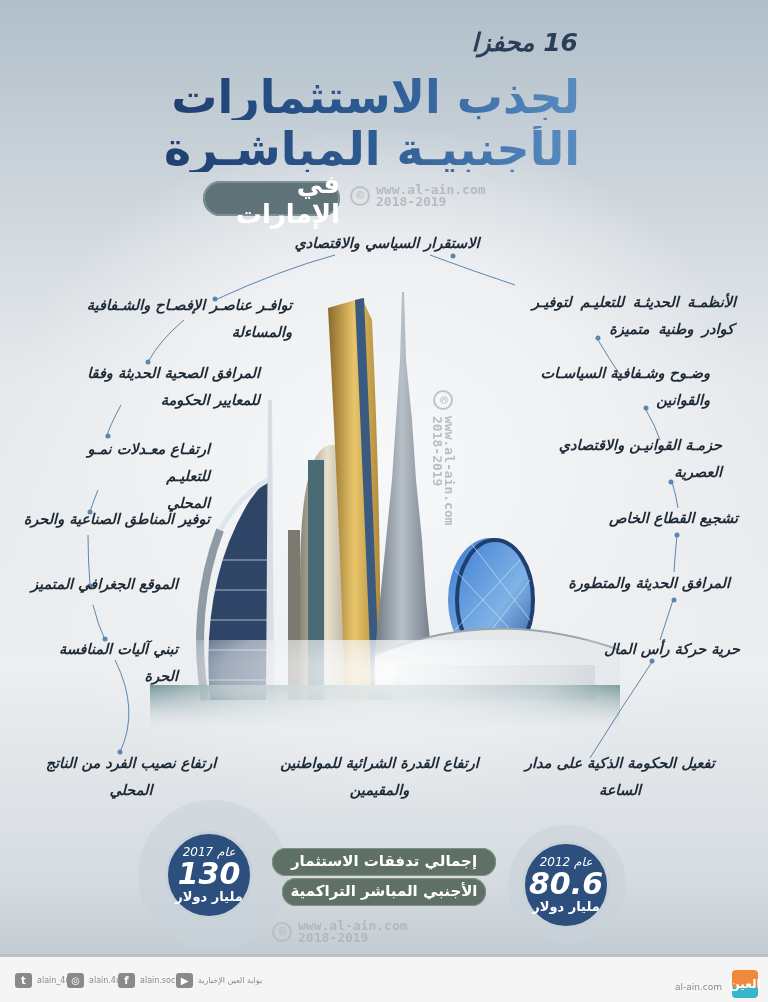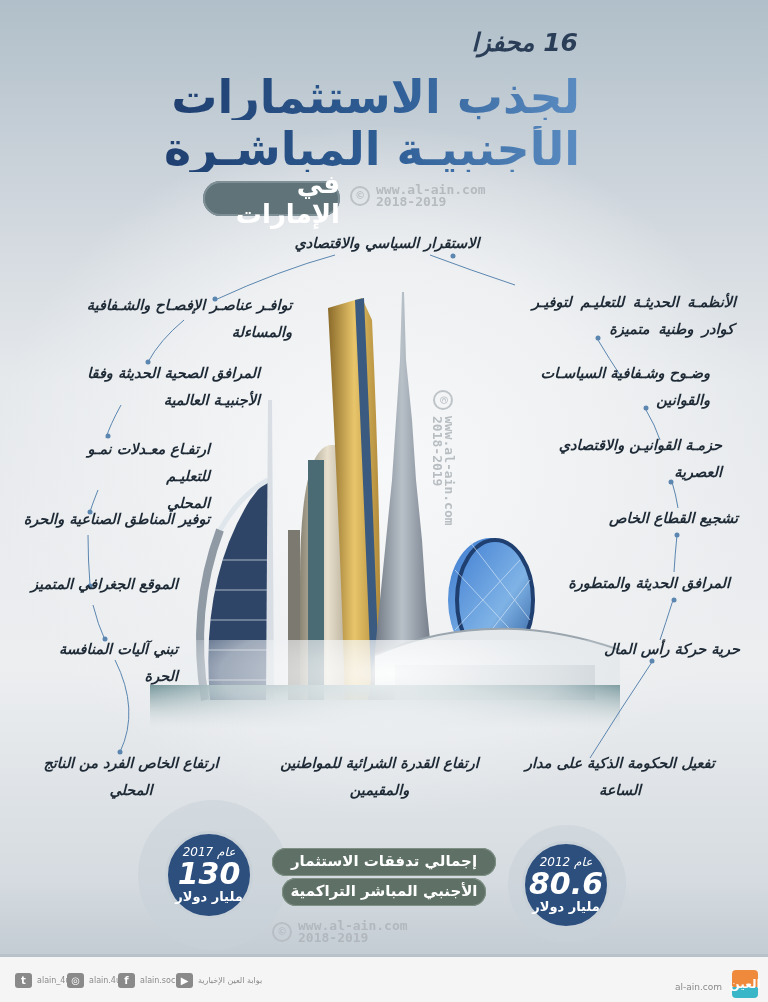--- a/index.html
+++ b/index.html
@@ -271,37 +271,37 @@
     <div>تفعيل الحكومة الذكية على مدار</div>
     <div>الساعة</div>
   </div>
 
   <div class="item" style="left:82px; top:292px; width:210px;">
     <div>توافـر عناصـر الإفصـاح والشـفافية</div>
     <div>والمساءلة</div>
   </div>
   <div class="item" style="left:74px; top:360px; width:186px;">
     <div>المرافق الصحية الحديثة وفقا</div>
-    <div>الأجنبيـة العالمية</div>
+    <div>للمعايير الحكومة</div>
   </div>
   <div class="item" style="left:40px; top:436px; width:170px;">
     <div>ارتفـاع معـدلات نمـو للتعليـم</div>
     <div>المحلي</div>
   </div>
   <div class="item" style="left:22px; top:506px; width:188px;">
     <div>توفير المناطق الصناعية والحرة</div>
   </div>
   <div class="item" style="left:22px; top:571px; width:156px;">
     <div>الموقع الجغرافي المتميز</div>
   </div>
   <div class="item" style="left:22px; top:636px; width:156px;">
     <div>تبني آليات المنافسة الحرة</div>
   </div>
   <div class="item center" style="left:36px; top:750px; width:190px;">
-    <div>ارتفاع الخاص الفرد من الناتج</div>
+    <div>ارتفاع نصيب الفرد من الناتج</div>
     <div>المحلي</div>
   </div>
 
   <div class="item center" style="left:272px; top:750px; width:215px;">
     <div>ارتفاع القدرة الشرائية للمواطنين</div>
     <div>والمقيمين</div>
   </div>
 
   <div class="halo" style="left:138px; top:800px; width:150px; height:150px;"></div>
   <div class="halo" style="left:508px; top:825px; width:118px; height:118px;"></div>

